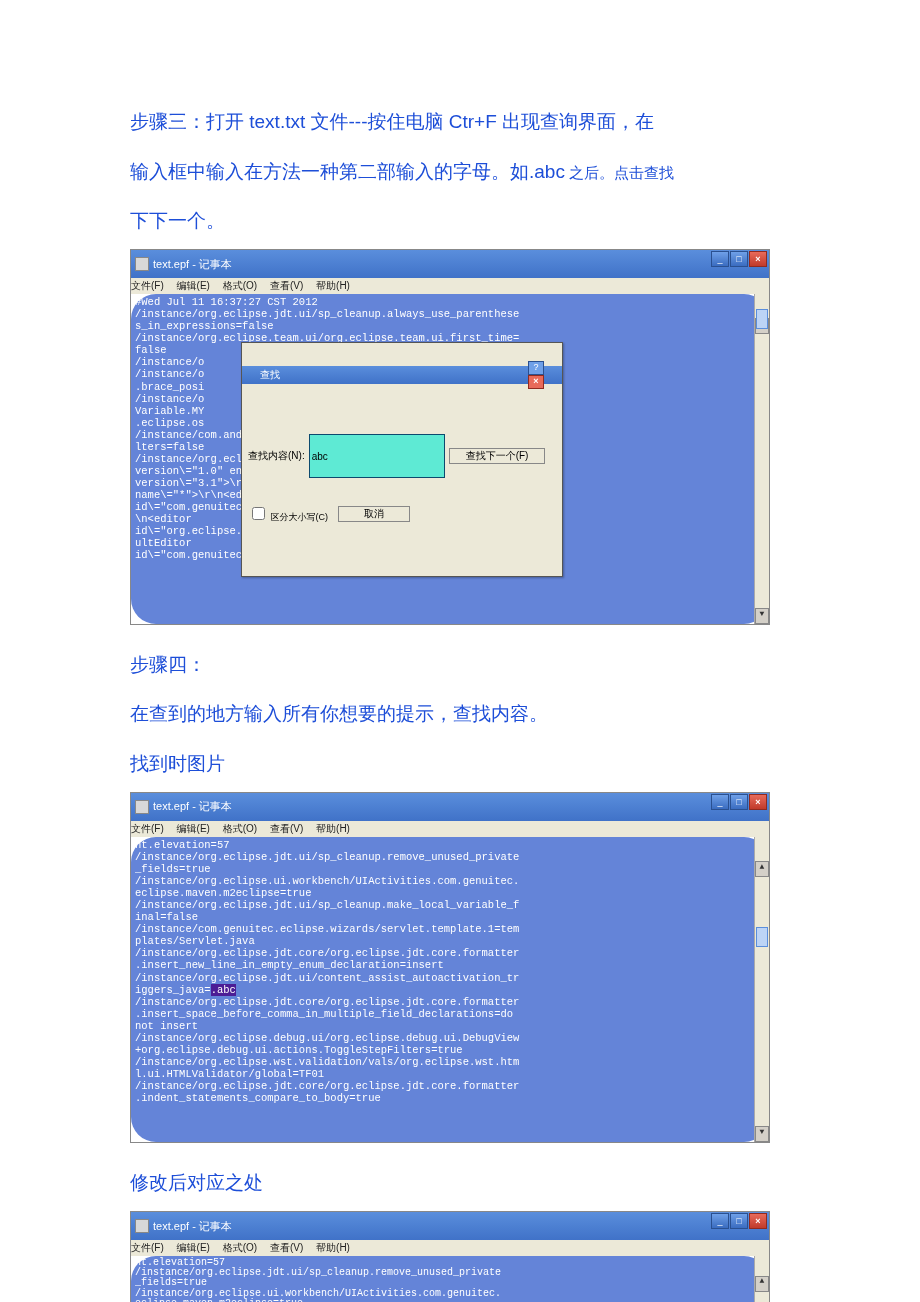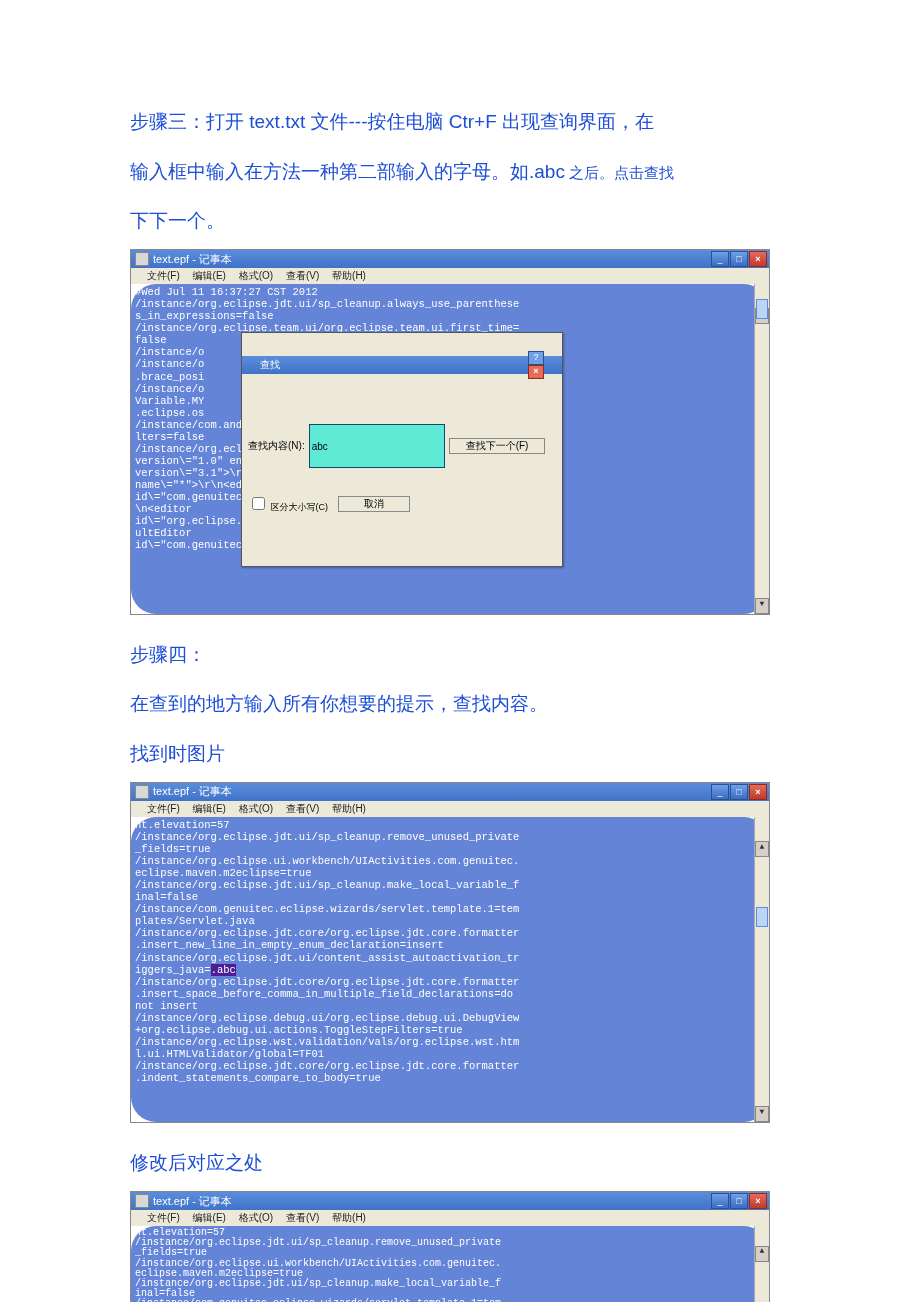--- a/index.html
+++ b/index.html
@@ -19,21 +19,21 @@
   .para .small { font-size: 15px; }
   .screenshot {
     border: 1px solid #888;
     margin: 6px 0 18px 0;
     background: #fff;
     width: 640px;
     box-sizing: border-box;
     position: relative;
   }
   .titlebar {
-    height: 18px;
+    height: 28px;
     background: linear-gradient(#5a8edc, #4072c8);
     color: #fff;
     font-size: 11px;
     display: flex;
     align-items: center;
     padding: 0 4px;
     font-family: SimSun, Arial, sans-serif;
     position: relative;
   }
   .titlebar .icon {
@@ -46,21 +46,21 @@
   .winbtns span {
     width: 16px; height: 14px; font-size: 9px; display: inline-flex;
     align-items: center; justify-content: center; color: #fff;
     background: linear-gradient(#6fa0e8,#3a6cc0); border: 1px solid #2a5090;
     font-family: Arial;
   }
   .winbtns .close { background: linear-gradient(#e86a5a,#c03a2a); border-color:#902a20; font-weight:bold;}
   .menubar {
     background: #ece9d8;
     font-size: 10px;
-    padding: 1px 16px;
+    padding: 1px 0;
     color: #222;
     font-family: SimSun, Arial, sans-serif;
   }
   .menubar span { margin-right: 10px; }
   .content {
     background: #6484d8;
     color: #fff;
     font-family: "Courier New", monospace;
     font-size: 10.5px;
     line-height: 1.15;

